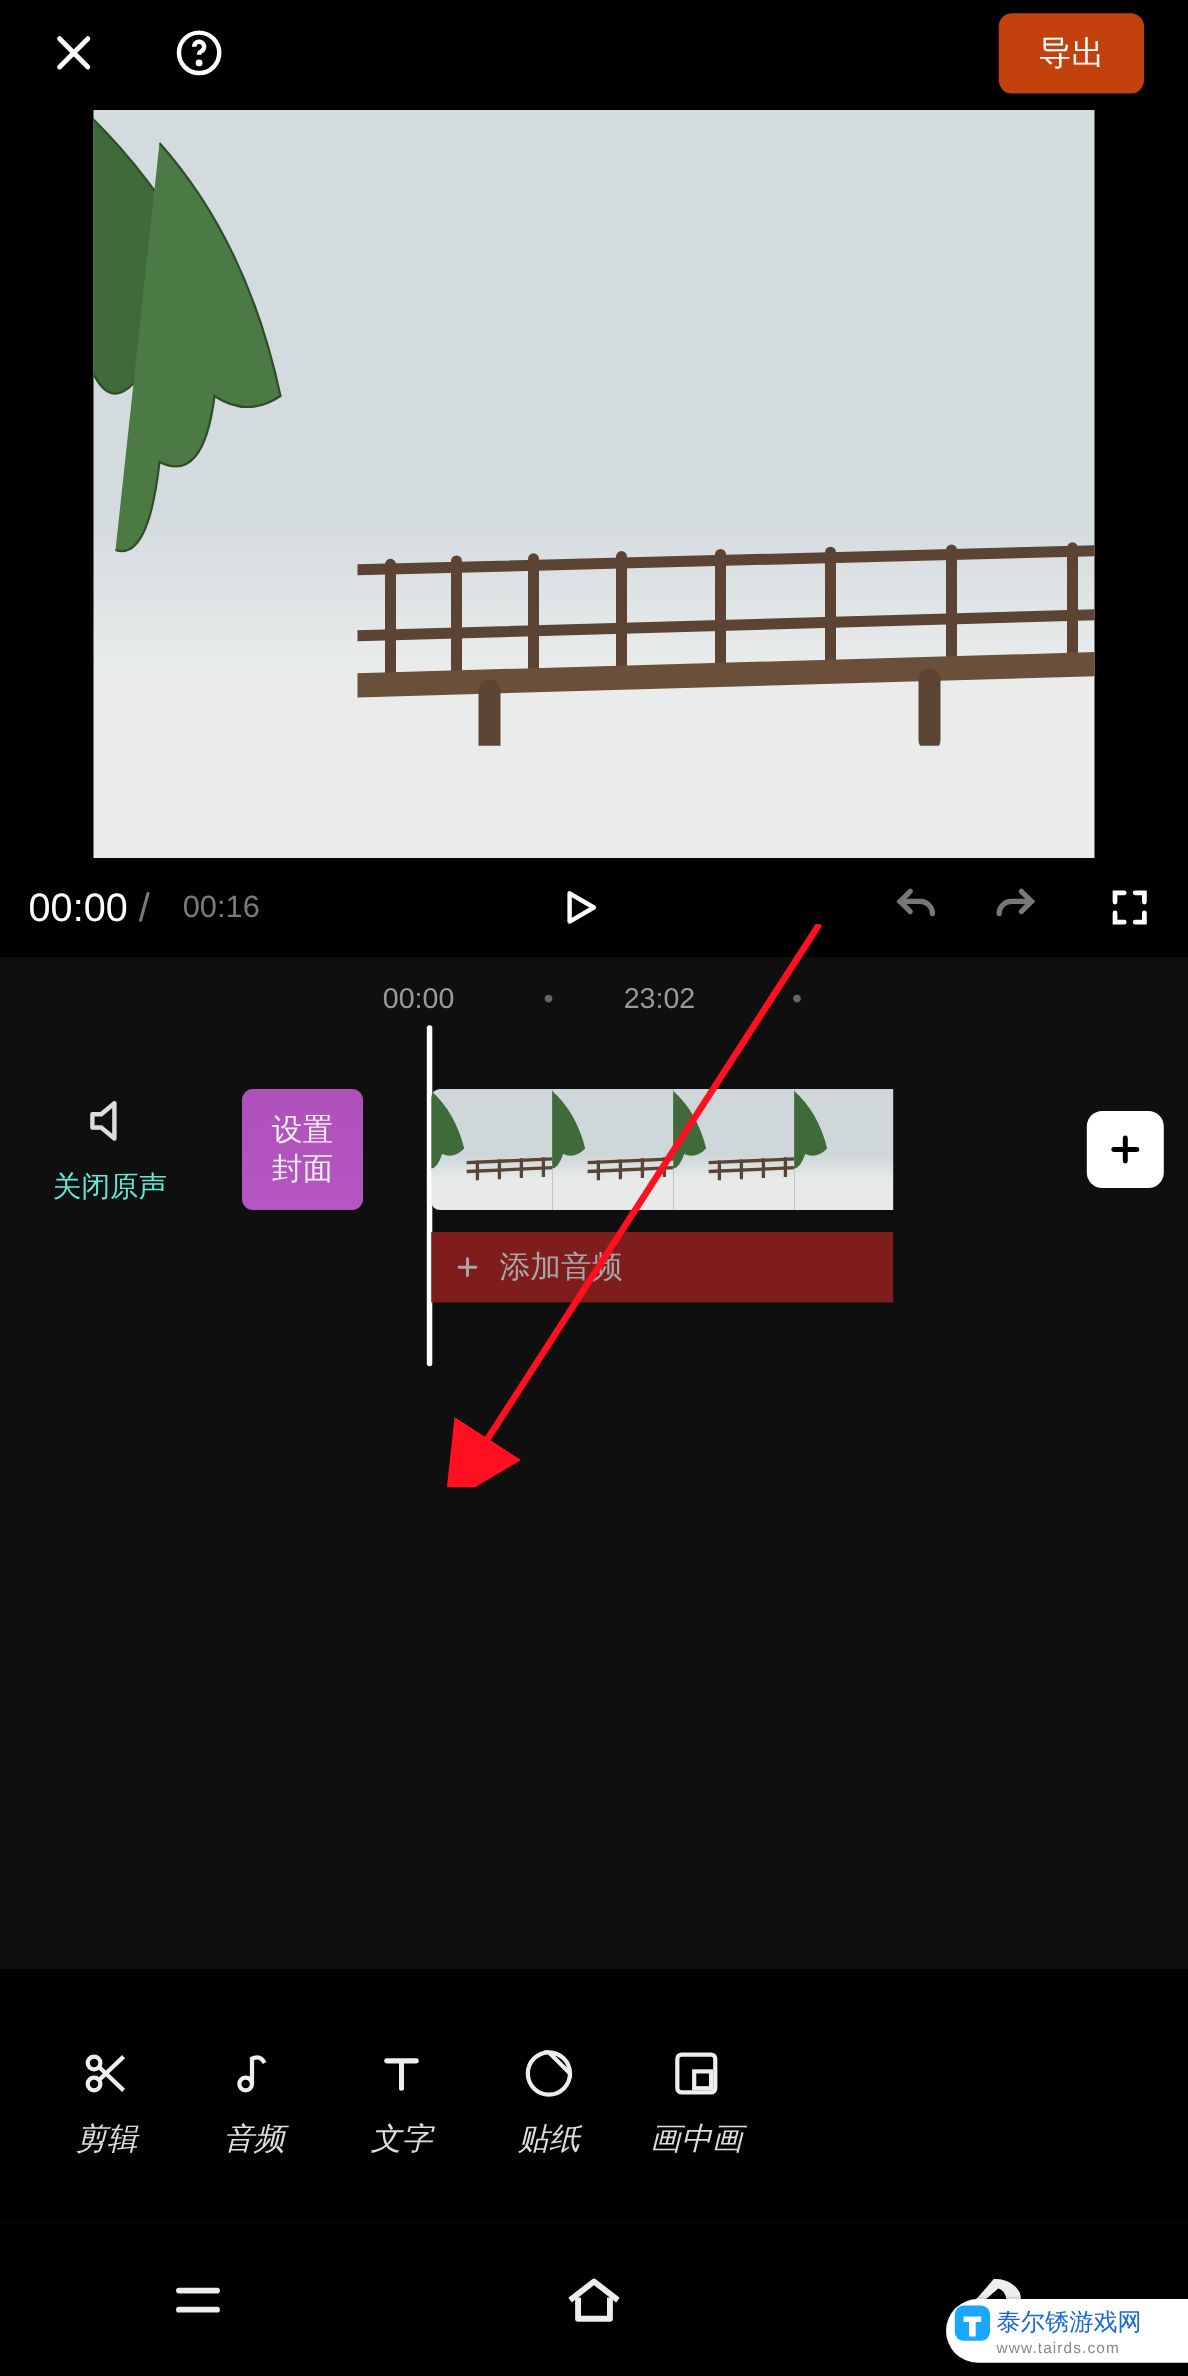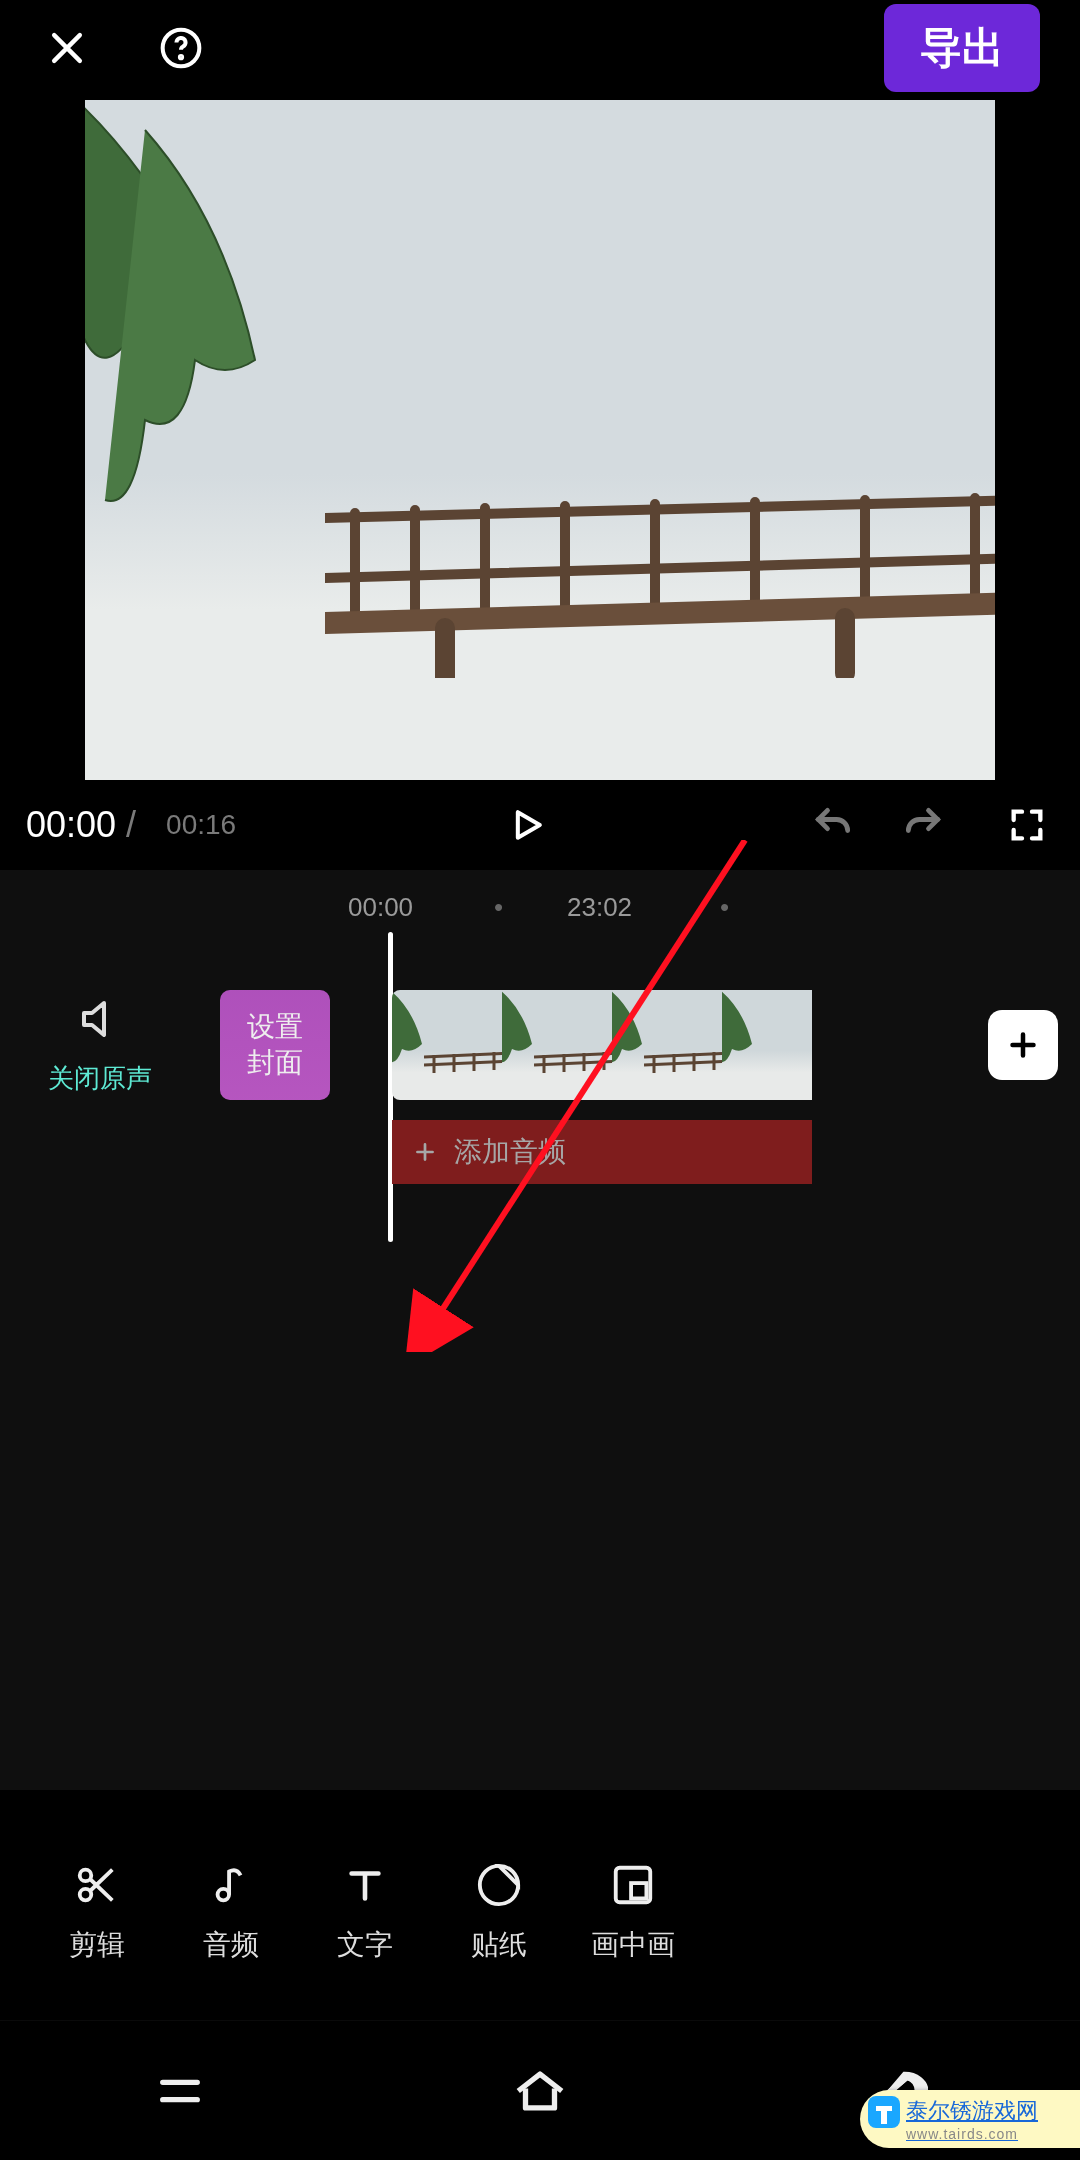--- a/index.html
+++ b/index.html
@@ -30,26 +30,26 @@
     background: #333;
     border-radius: 10px;
     padding: 14px 22px;
     display: flex; align-items: center; gap: 10px;
     margin-right: 30px;
     color: #fff;
     font-size: 34px;
     font-weight: 500;
   }
   .export-btn {
-    background: #6d28d9;
+    background: #c2410c;
     border-radius: 12px;
     padding: 16px 36px;
     color: #fff;
-    font-size: 42px;
-    font-weight: 700;
+    font-size: 30px;
+    font-weight: 400;
   }
   
   .preview-wrap {
     display: flex;
     justify-content: center;
     padding: 4px 0 0 0;
   }
   .preview {
     width: 910px;
     height: 680px;
@@ -216,21 +216,21 @@
   }
   .tool {
     width: 134px;
     display: flex;
     flex-direction: column;
     align-items: center;
     gap: 16px;
     flex-shrink: 0;
   }
   .tool .ti { height: 50px; display: flex; align-items: center; justify-content: center; }
-  .tool .tl { font-size: 28px; color: #ddd; }
+  .tool .tl { font-size: 28px; color: #ddd; font-style: italic; }
 
   
   .navbar {
     position: absolute;
     bottom: 0; left: 0; right: 0;
     height: 140px;
     display: flex;
     align-items: center;
     justify-content: space-around;
     background: #000;
@@ -246,26 +246,25 @@
     pointer-events: none;
   }
 
   
   .watermark {
     position: absolute;
     right: 0; bottom: 12px;
     width: 220px;
     font-size: 22px;
     text-align: left;
-    background: #fef9c3;
+    background: #ffffff;
     color: #1868d8;
     border-radius: 30px 0 0 30px;
     padding: 6px 4px 6px 46px;
     box-shadow: 0 0 4px rgba(0,0,0,0.3);
-    text-decoration: underline;
   }
   .watermark .wm-icon {
     position: absolute; left: 4px; top: 2px;
     width: 40px; height: 40px;
   }
   .watermark .sub { display:block; font-size: 14px; color: #888; letter-spacing: 1px; }
 </style>
 </head>
 <body>
 

